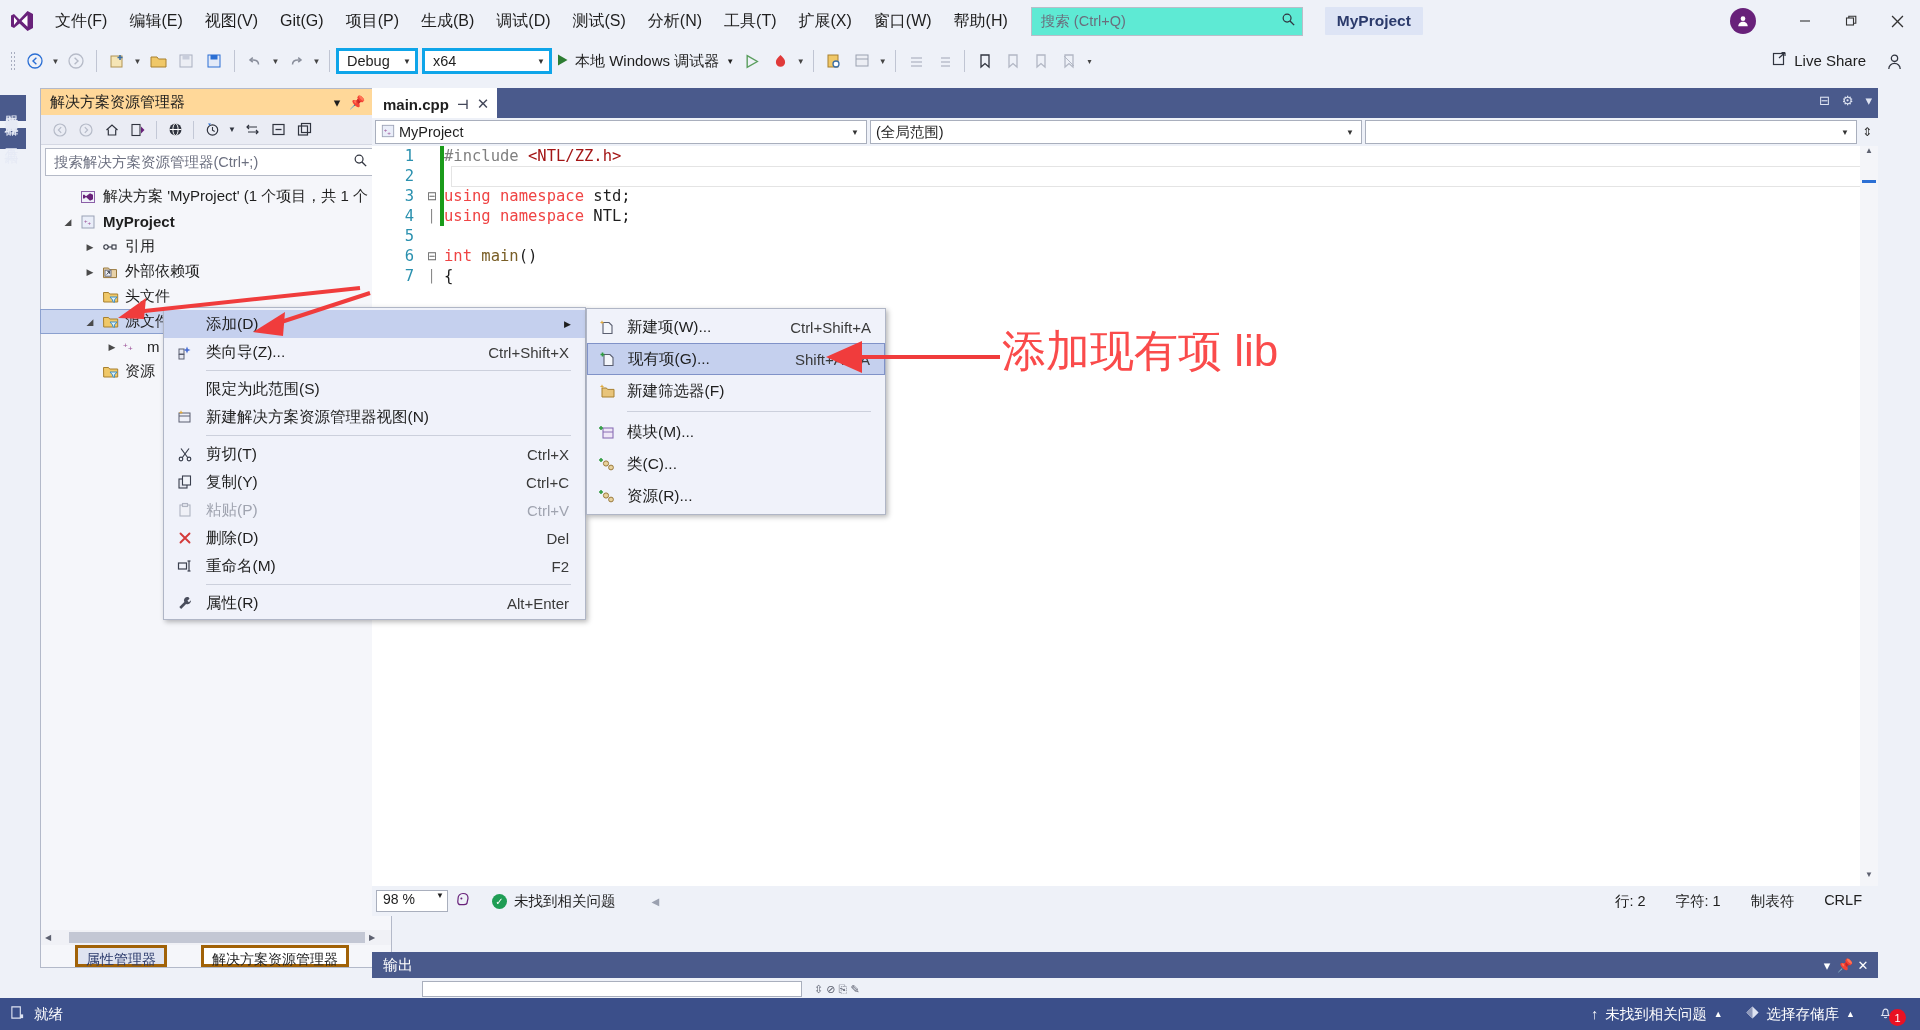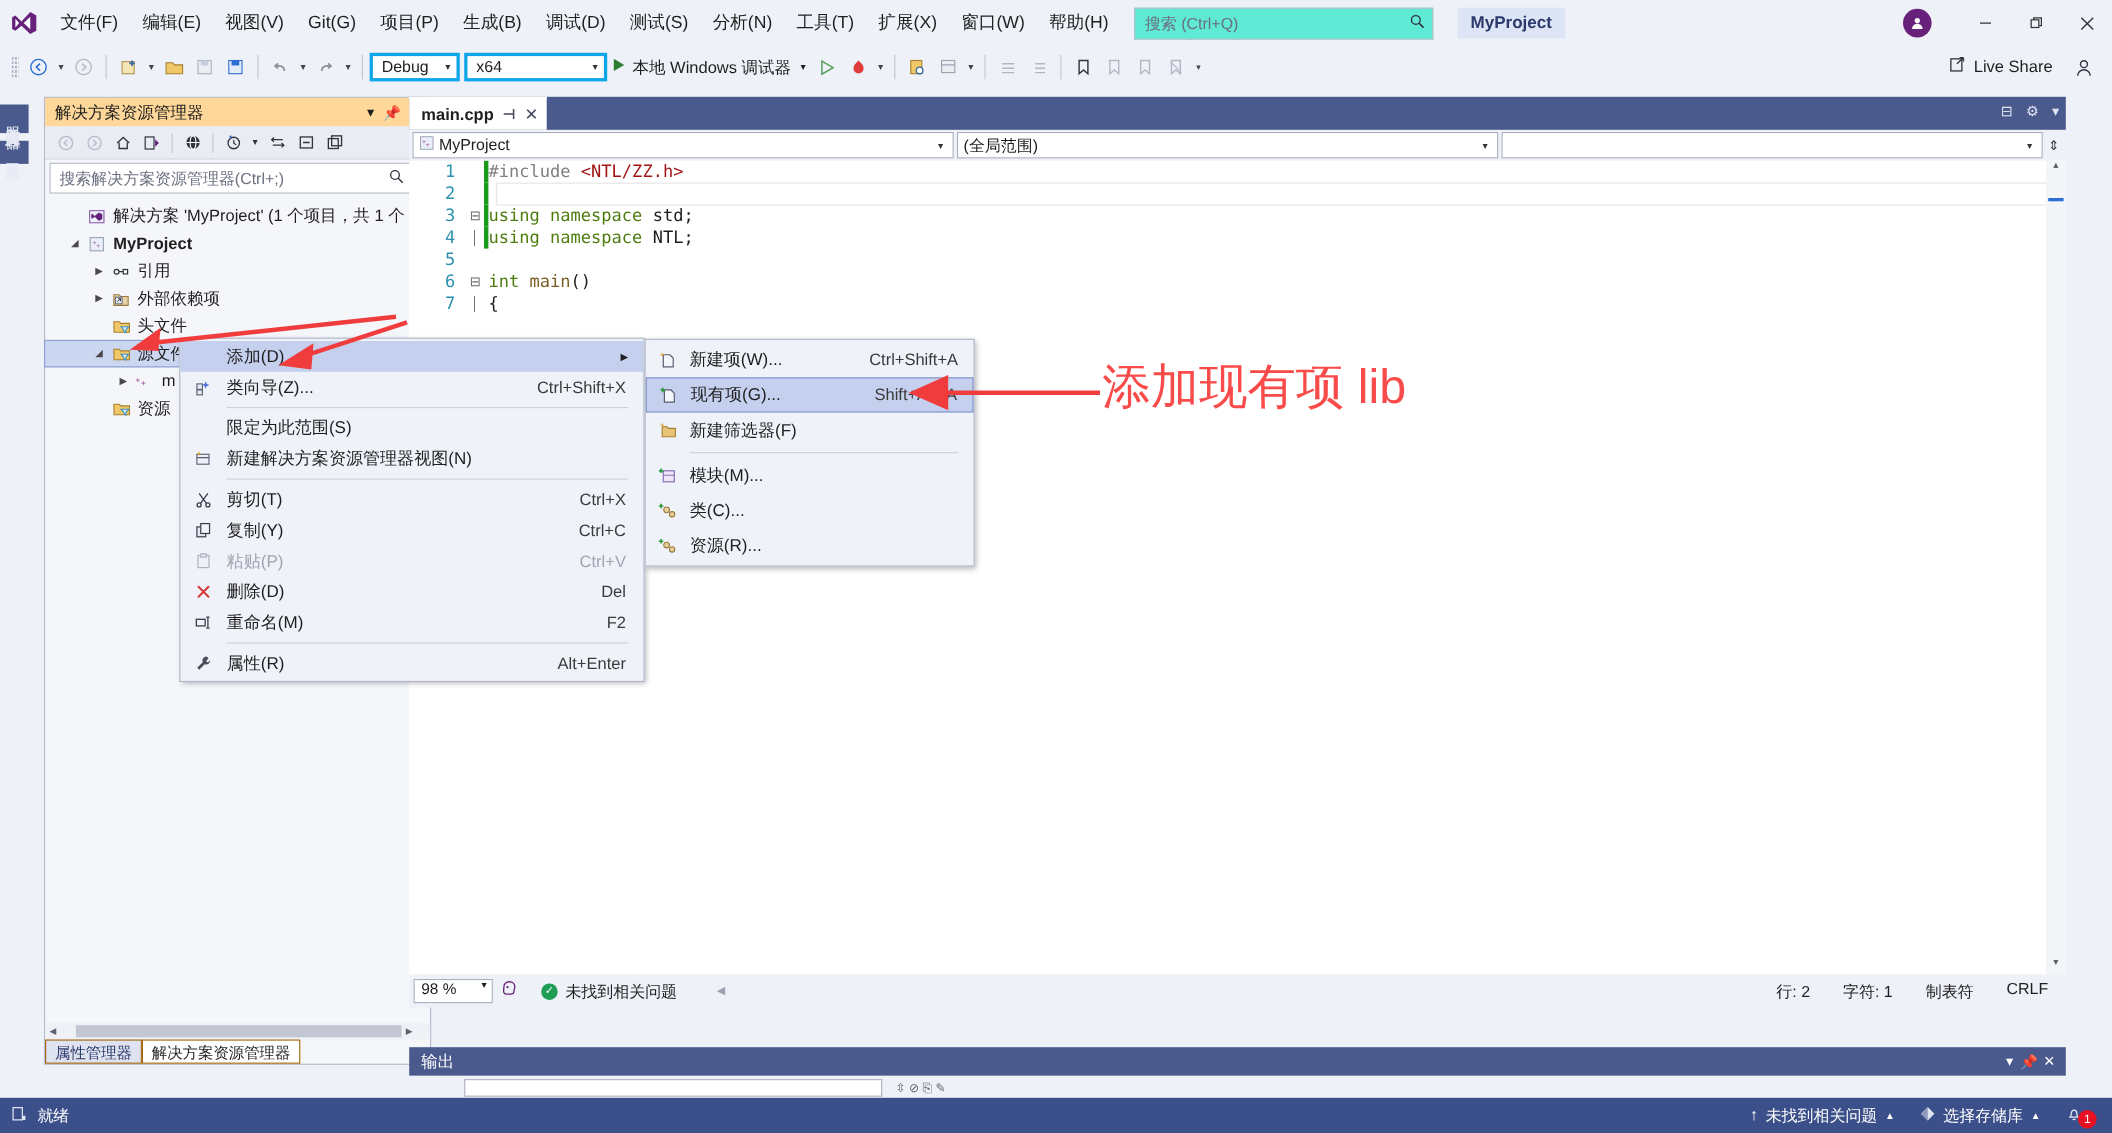--- a/index.html
+++ b/index.html
@@ -101,21 +101,21 @@
   .nicon { width:22px; display:flex; align-items:center; justify-content:center; }
   .nlabel { padding-left:4px; }
   .bold { font-weight:bold; }
   .sln-hscroll {
     position:absolute; left:0; bottom:22px; width:350px; height:15px; background:#f0f1f6;
     display:flex; align-items:center;
   }
   .sln-hscroll .thumb { height:11px; background:#c3c7d4; margin-left:14px; width:296px; }
   .sln-hscroll .ar { width:14px; text-align:center; font-size:8px; color:#5d6170; }
   .sln-tabs { position:absolute; left:0; bottom:0; height:22px; display:flex; font-size:14px; }
-  .sln-tabs .tb { padding:3px 8px; background:#dfe3f0; color:#2b3a6b; border:1px solid #a16207; }
+  .sln-tabs .tb { padding:3px 8px; background:#dfe3f0; color:#2b3a6b; border:3px solid #a16207;margin-left:34px; }
   .sln-tabs .tb.active { background:#fff; color:#1e1e1e; font-weight:normal; }
 
   
   .editor { position:absolute; left:372px; top:88px; width:1506px; height:828px; }
   .ed-tabrow { height:30px; background:#4a5a8c; display:flex; align-items:flex-end; position:relative; }
   .ed-tab {
     height:30px; background:#fff; display:flex; align-items:center; gap:8px;
     padding:0 8px 0 11px; font-size:15px; font-weight:bold; color:#1e1e1e;
     border-top:2px solid #fff;
   }
@@ -130,21 +130,21 @@
   .nav-combo .cv { flex:1; white-space:nowrap; overflow:hidden; display:flex; align-items:center; gap:4px; }
   .nav-combo .ca { font-size:8px; padding:0 4px; color:#333; }
   .code-area { position:absolute; left:0; top:58px; right:0; bottom:30px; background:#fff; overflow:hidden; }
   .code-line { height:20px; display:flex; align-items:center; font-family:"DejaVu Sans Mono","Liberation Mono",monospace; font-size:15.5px; }
   .ln { width:52px; text-align:right; color:#2b91af; padding-right:10px; font-family:"DejaVu Sans Mono",monospace; font-size:15.5px; }
   .fold { width:16px; text-align:center; color:#6a6a6a; font-size:12px; font-family:"Liberation Sans",sans-serif; }
   .chbar { width:4px; align-self:stretch; }
   .ctext { padding-left:0; white-space:pre; }
   .k-pp { color:#808080; }
   .k-str { color:#a31515; }
-  .k-kw { color:#4d7c0f; }
+  .k-kw { color:#ef4444; }
   .k-id { color:#1e1e1e; }
   .k-fn { color:#795e26; }
   .cur-line { outline:1px solid #e4e4e4; }
   .ed-vscroll { position:absolute; right:0; top:58px; bottom:30px; width:18px; background:#f4f5f9; }
   .ed-vscroll .up,.ed-vscroll .dn { height:16px; text-align:center; font-size:8px; color:#5d6170; }
   .ed-vscroll .mark { position:absolute; left:2px; width:14px; height:3px; background:#2b6fd4; top:34px; }
   .ed-statusbar {
     position:absolute; left:0; right:0; bottom:0; height:30px; background:#eef1f8;
     display:flex; align-items:center; padding:0 4px; font-size:14.5px; gap:6px;
   }

